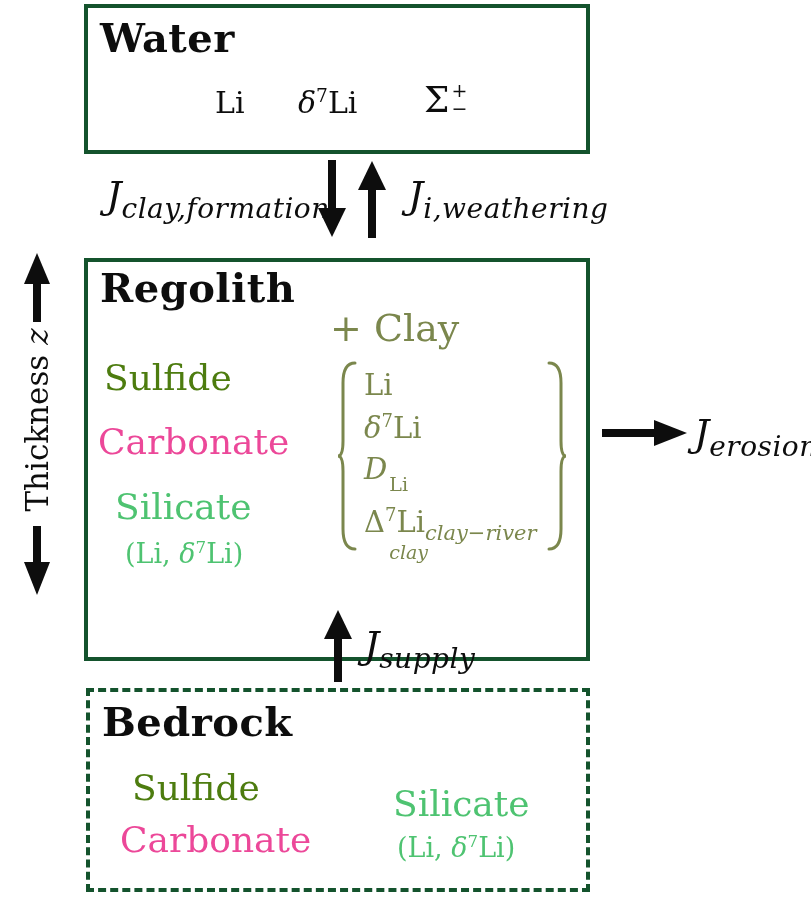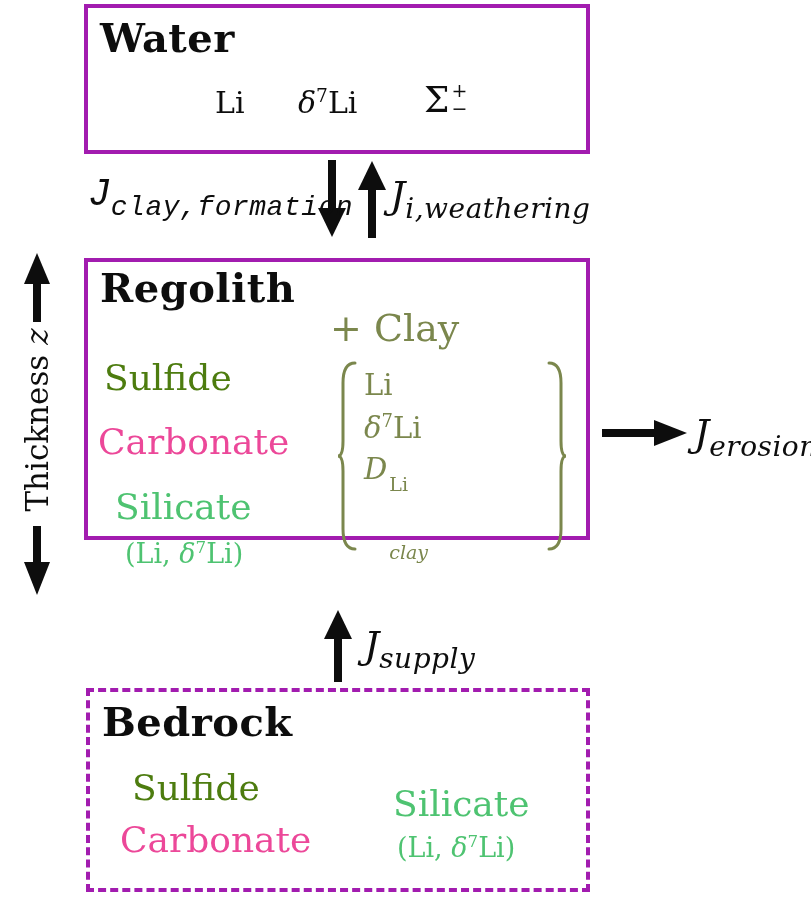--- a/index.html
+++ b/index.html
@@ -1,21 +1,21 @@
 <!DOCTYPE html>
 <html><head>
 <meta charset="utf-8">
 <style>
   html,body{margin:0;padding:0;}
   body{
     width:811px;height:898px;background:#ffffff;position:relative;
     font-family:"DejaVu Serif","Liberation Serif",serif;color:#0d0d0d;
     overflow:hidden;
   }
-  .box{position:absolute;border:4px solid #a21caf;background:#ffffff;box-sizing:border-box;}
+  .box{position:absolute;border:4px solid #14532d;background:#ffffff;box-sizing:border-box;}
   .box.dashed{border-style:dashed;}
   .box-title{position:absolute;font-weight:bold;font-size:40px;line-height:1.1;letter-spacing:0.5px;}
   .water-label{position:absolute;font-size:30px;line-height:1.1;}
   .itdelta{font-style:italic;}
   sup.s7{font-size:0.62em;}
   .sigma-wrap{display:flex;align-items:center;}
   .sigma-base{font-size:36px;line-height:1;}
   .sigma-scripts{display:flex;flex-direction:column;font-size:19px;line-height:0.95;margin-left:2px;transform:translateY(-1px);}
   .jlabel{position:absolute;font-size:38px;font-style:italic;line-height:1;white-space:nowrap;}
   .jsub{font-size:28px;vertical-align:-10px;letter-spacing:0.5px;}
@@ -55,38 +55,38 @@
     </span>
   </span>
 </div>
 
 <svg style="left:300px;top:160px;" width="100" height="78" viewBox="0 0 100 78">
   <line x1="32" y1="0" x2="32" y2="52" stroke="#0d0d0d" stroke-width="8"></line>
   <polygon points="32,77 18,48 46,48" fill="#0d0d0d"></polygon>
   <line x1="72" y1="78" x2="72" y2="28" stroke="#0d0d0d" stroke-width="8"></line>
   <polygon points="72,1 58,30 86,30" fill="#0d0d0d"></polygon>
 </svg>
-<span class="jlabel" style="left:88px;top:176px;width:228px;text-align:left;font-family:Liberation Mono, monospace;">
+<span class="jlabel" style="left:104px;top:176px;width:228px;text-align:center;">
   <span>J</span><span class="jsub">clay,formation</span>
 </span>
-<span class="jlabel" style="left:390px;top:176px;">
+<span class="jlabel" style="left:408px;top:176px;">
   <span>J</span><span class="jsub">i,weathering</span>
 </span>
 
 <svg style="left:16px;top:250px;" width="44" height="348" viewBox="0 0 44 348">
   <line x1="21" y1="72" x2="21" y2="32" stroke="#0d0d0d" stroke-width="8"></line>
   <polygon points="21,3 8,34 34,34" fill="#0d0d0d"></polygon>
   <line x1="21" y1="276" x2="21" y2="314" stroke="#0d0d0d" stroke-width="8"></line>
   <polygon points="21,345 8,312 34,312" fill="#0d0d0d"></polygon>
 </svg>
 <div class="thickness-label">
   <span>Thickness</span><span class="zvar">z</span>
 </div>
 
-<div class="box" style="left:84px;top:258px;width:506px;height:282px;">
+<div class="box" style="left:84px;top:258px;width:506px;height:403px;">
   <div class="box-title" style="left:12px;top:4px;">Regolith</div>
 
   <span class="clay-label olive" style="left:242px;top:46px;">+ Clay</span>
 
   <span class="mineral purple" style="left:16px;top:96px;">Sulfide</span>
   <span class="mineral teal" style="left:10px;top:160px;">Carbonate</span>
   <span class="mineral green" style="left:10px;top:225px;">Silicate</span>
   <span class="mineral-note green" style="left:20px;top:276px;">
     <span>(Li, </span><span class="itdelta">δ</span><sup class="s7">7</sup><span>Li)</span>
   </span>
@@ -100,20 +100,23 @@
 
   <span class="tracer olive" style="left:276px;top:108px;">Li</span>
   <span class="tracer olive" style="left:276px;top:150px;">
     <span class="itdelta">δ</span><sup class="s7">7</sup><span>Li</span>
   </span>
   <span class="tracer olive" style="left:276px;top:192px;">
     <span class="dbase">D</span><span class="dstack">
         <span>Li</span>
         <span class="dsub">clay</span>
       </span>
+  </span>
+  <span class="tracer olive" style="left:276px;top:244px;">
+    <span>Δ</span><sup class="s7">7</sup><span>Li</span><span class="tsub">clay−river</span>
   </span>
 </div>
 
 <svg style="left:598px;top:418px;" width="92" height="30" viewBox="0 0 92 30">
   <line x1="4" y1="15" x2="60" y2="15" stroke="#0d0d0d" stroke-width="8"></line>
   <polygon points="89,15 56,2 56,28" fill="#0d0d0d"></polygon>
 </svg>
 <span class="jlabel" style="left:694px;top:414px;">
   <span>J</span><span class="jsub">erosion</span>
 </span>

